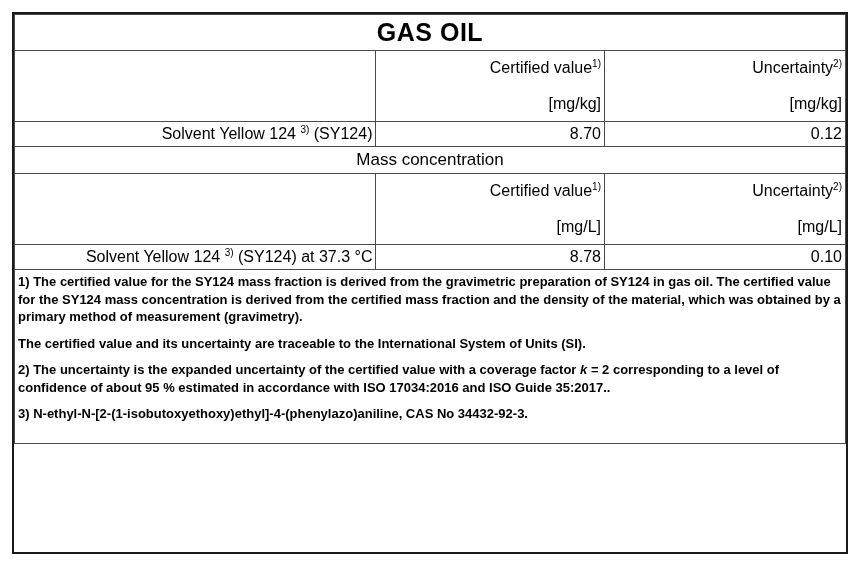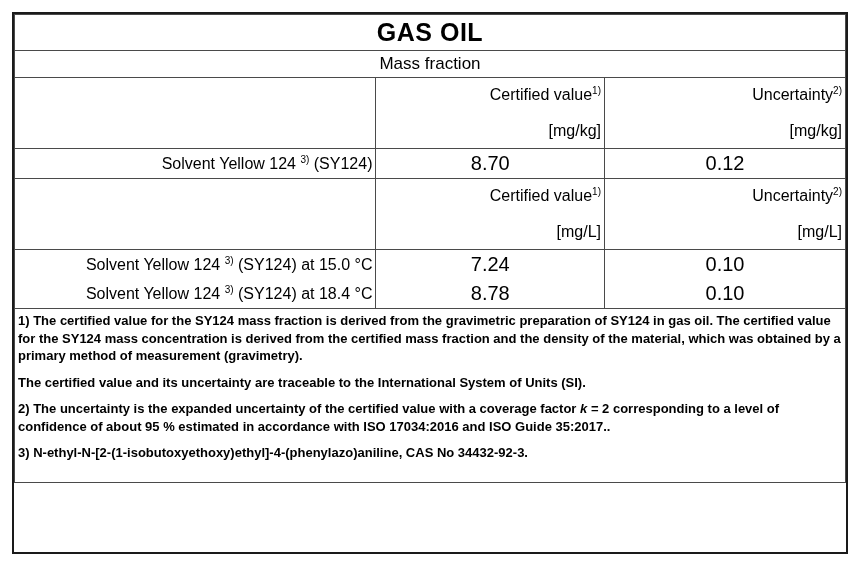--- a/index.html
+++ b/index.html
@@ -60,22 +60,22 @@
     background: #ffffff;
   }
   .analyte-cell {
     font-size: 16px;
     padding: 7px 0 7px 8px;
     text-align: right;
     white-space: nowrap;
     margin-left: 40px;
   }
   .value-cell {
-    text-align: center;
-    font-size: 20px;
+    text-align: right;
+    font-size: 16px;
     padding: 7px 0 7px 0;
   }
   sup {
     font-size: 10px;
     vertical-align: super;
     line-height: 0;
   }
   .notes-cell {
     padding: 6px 8px 5px 8px;
     border-top: 1px solid #4a4a4a;
@@ -102,61 +102,54 @@
     <colgroup>
       <col style="width:43.5%">
       <col style="width:27.5%">
       <col style="width:29%">
     </colgroup>
     <tbody>
       <tr>
         <td class="title-cell" colspan="3">GAS OIL</td>
       </tr>
       <tr>
-        <td class="section-cell" colspan="3">Mass fraction</td>
-      </tr>
-      <tr>
         <td class="blank-cell">&nbsp;</td>
         <td class="hdr-cell">
           <span>Certified value</span><sup>1)</sup>
           <span class="unit">[mg/kg]</span>
         </td>
         <td class="hdr-cell">
           <span>Uncertainty</span><sup>2)</sup>
           <span class="unit">[mg/kg]</span>
         </td>
       </tr>
       <tr>
         <td class="analyte-cell">
           <span>Solvent Yellow 124 </span><sup>3)</sup><span> (SY124)</span>
         </td>
         <td class="value-cell">8.70</td>
         <td class="value-cell">0.12</td>
       </tr>
       <tr>
+        <td class="section-cell" colspan="3">Mass concentration</td>
+      </tr>
+      <tr>
         <td class="blank-cell">&nbsp;</td>
         <td class="hdr-cell">
           <span>Certified value</span><sup>1)</sup>
           <span class="unit">[mg/L]</span>
         </td>
         <td class="hdr-cell">
           <span>Uncertainty</span><sup>2)</sup>
           <span class="unit">[mg/L]</span>
         </td>
       </tr>
       <tr>
-        <td class="analyte-cell" style="border-bottom:none;">
-          <span>Solvent Yellow 124 </span><sup>3)</sup><span> (SY124) at 15.0 °C</span>
-        </td>
-        <td class="value-cell" style="border-bottom:none;">7.24</td>
-        <td class="value-cell" style="border-bottom:none;">0.10</td>
-      </tr>
-      <tr>
         <td class="analyte-cell" style="border-top:none;">
-          <span>Solvent Yellow 124 </span><sup>3)</sup><span> (SY124) at 18.4 °C</span>
+          <span>Solvent Yellow 124 </span><sup>3)</sup><span> (SY124) at 37.3 °C</span>
         </td>
         <td class="value-cell" style="border-top:none;">8.78</td>
         <td class="value-cell" style="border-top:none;">0.10</td>
       </tr>
       <tr>
         <td class="notes-cell" colspan="3">
           <p class="note">1) The certified value for the SY124 mass fraction is derived from the gravimetric preparation of SY124 in gas oil. The certified value for the SY124 mass concentration is derived from the certified mass fraction and the density of the material, which was obtained by a primary method of measurement (gravimetry).</p>
           <p class="note">The certified value and its uncertainty are traceable to the International System of Units (SI).</p>
           <p class="note"><span>2) The uncertainty is the expanded uncertainty of the certified value with a coverage factor </span><span class="ital">k</span><span> = 2 corresponding to a level of confidence of about 95 % estimated in accordance with ISO 17034:2016 and ISO Guide 35:2017..</span></p>
           <p class="note">3) N-ethyl-N-[2-(1-isobutoxyethoxy)ethyl]-4-(phenylazo)aniline, CAS No 34432-92-3.</p>

